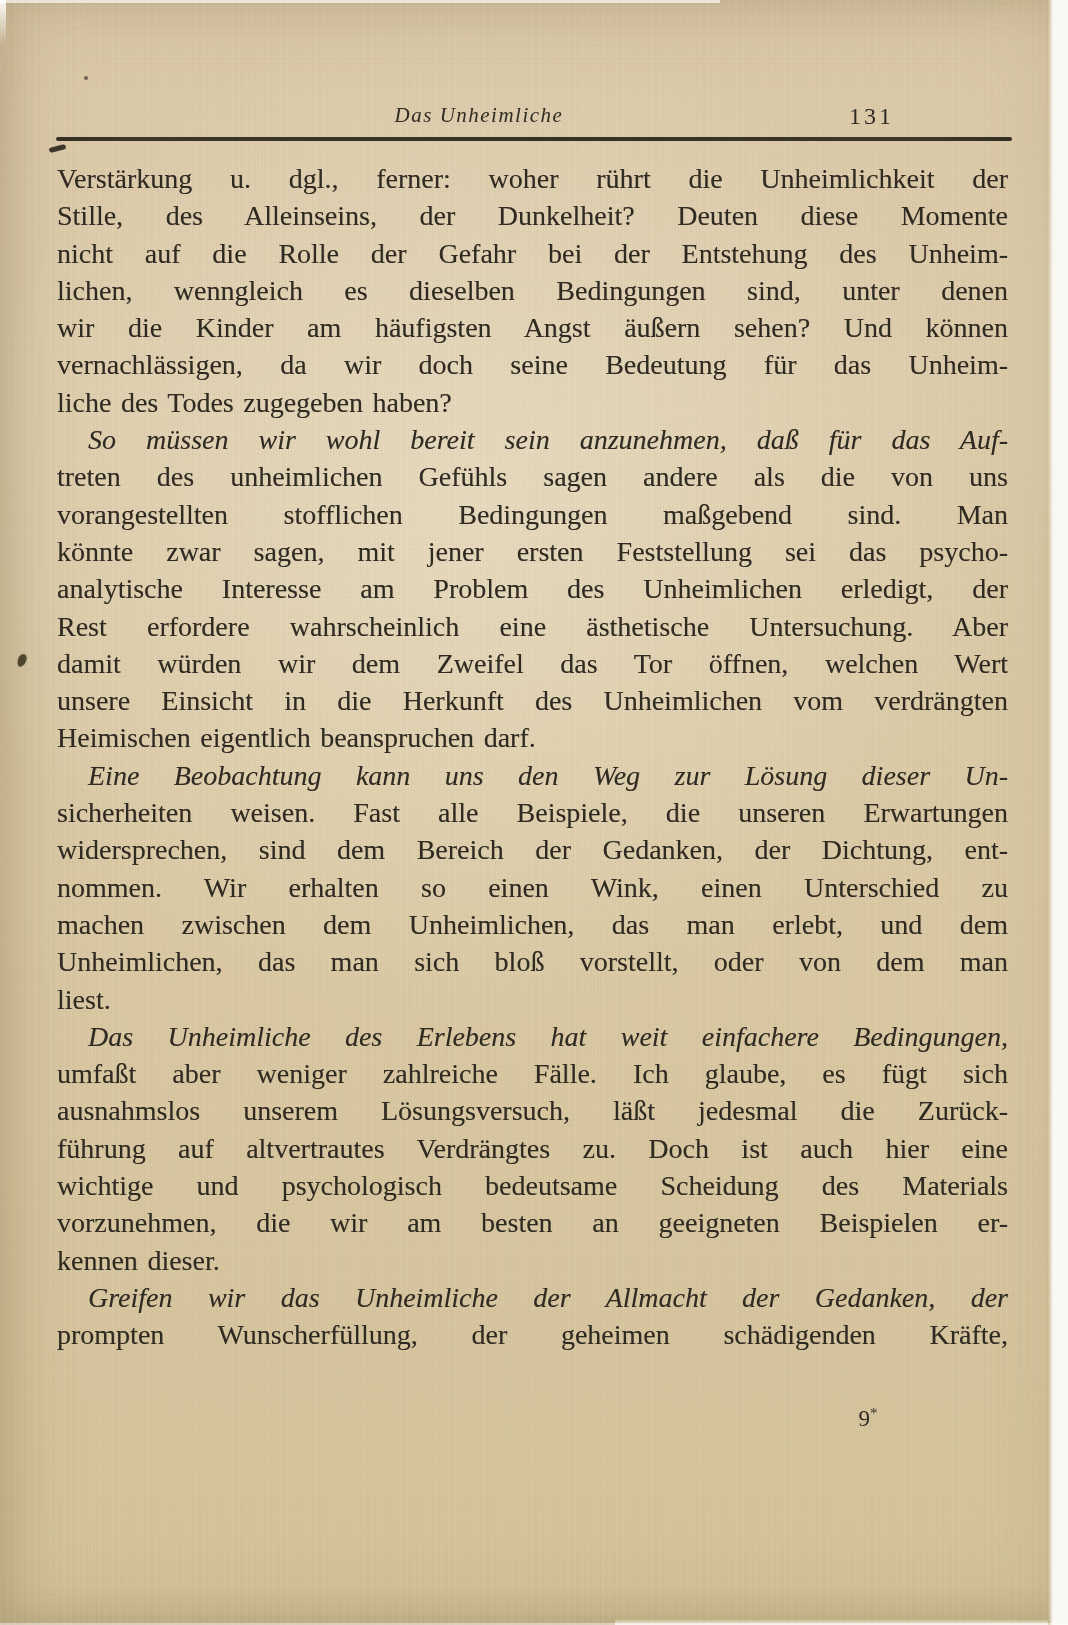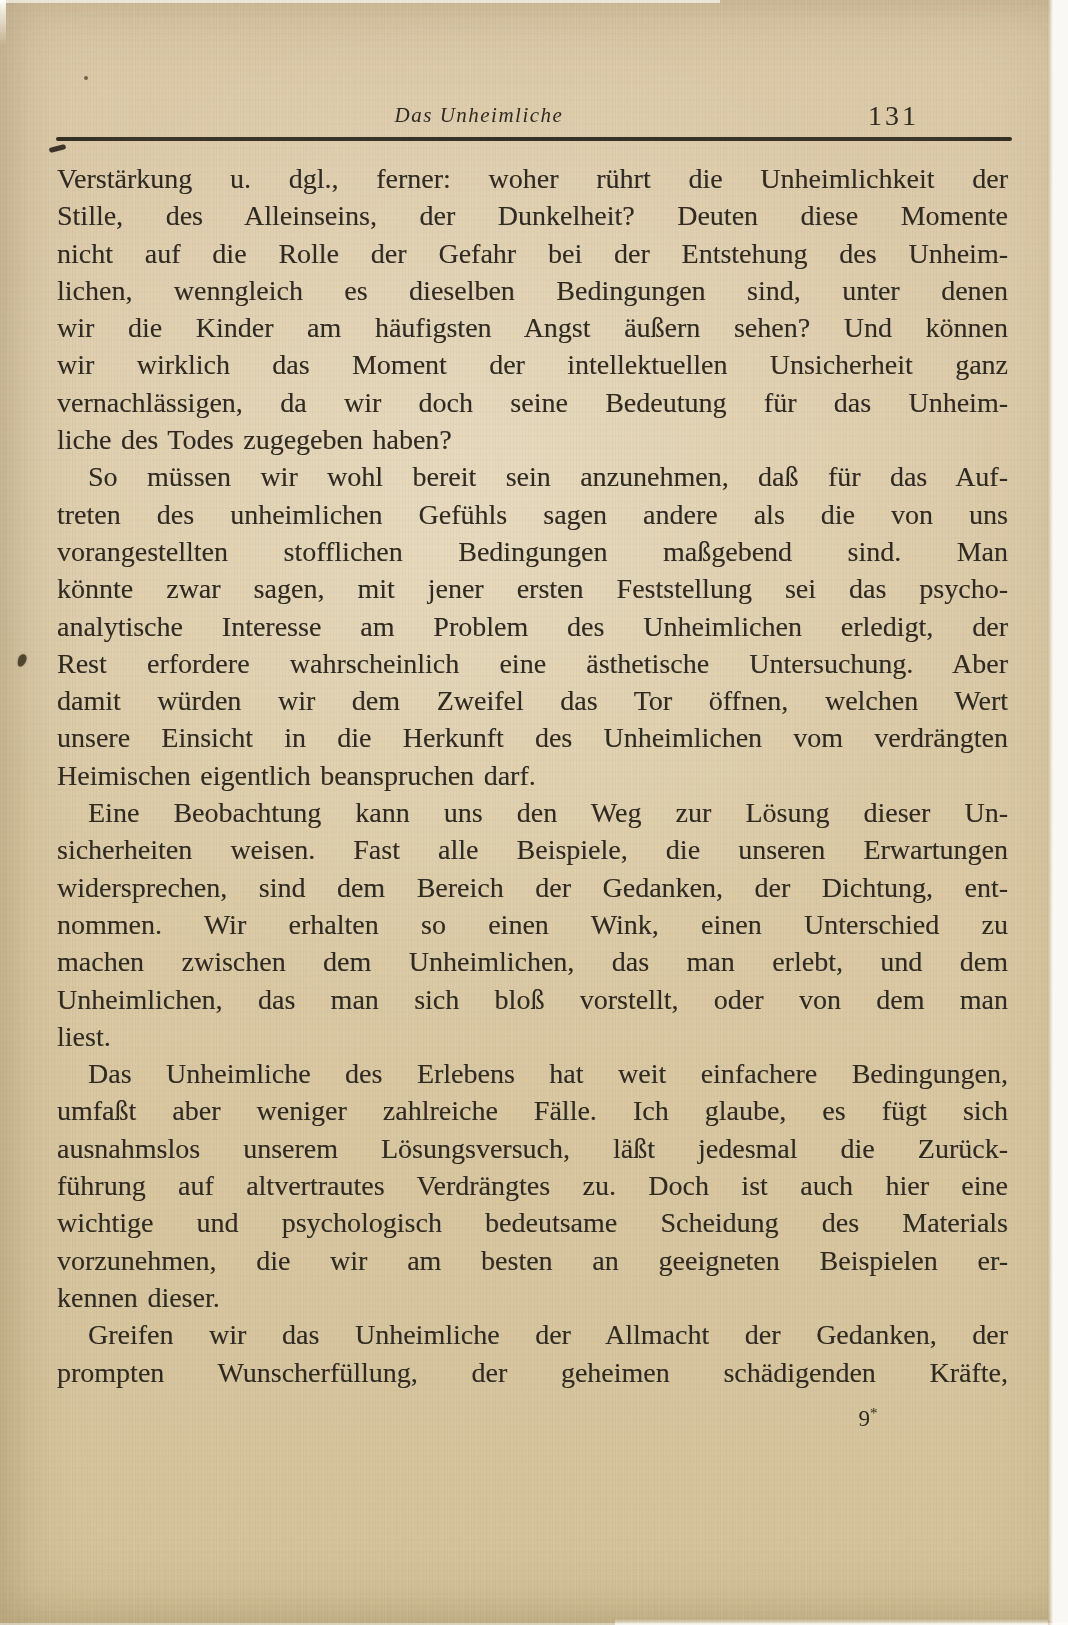--- a/index.html
+++ b/index.html
@@ -37,22 +37,22 @@
   }
   .running-title{
     position:absolute;left:179px;top:98px;width:600px;
     text-align:center;
     font-style:italic;font-size:21px;line-height:34px;
     letter-spacing:1.5px;
     color:var(--ink);
   }
   .page-number{
     position:absolute;left:849px;top:100px;width:70px;
-    text-align:right;
-    font-size:28px;line-height:32px;letter-spacing:3px;
+    text-align:left;
+    font-size:24px;line-height:32px;letter-spacing:3px;
     font-variant-numeric:oldstyle-nums;
     color:var(--ink);
   }
   .header-rule{
     position:absolute;left:56px;top:137px;width:956px;height:4px;
     background:linear-gradient(90deg, #332e24 0%, #3b352a 8%, #363126 50%, #3b352a 92%, #332e24 100%);
     border-radius:2px;
   }
   .header-rule-tick{
     position:absolute;left:49px;top:146px;width:17px;height:5px;
@@ -66,21 +66,21 @@
     color:var(--ink);
     text-shadow:0.3px 0.3px 0 rgba(47,42,34,0.30);
   }
   .line{
     text-align:justify;
     text-align-last:justify;
     white-space:normal;
     height:37.3px;overflow:visible;
   }
   .line.last{text-align-last:left;}
-  .line.indent{text-indent:31px;}
+  .line.indent{text-indent:31px;font-style:italic;}
   .signature{
     position:absolute;left:838px;top:1400px;width:60px;
     text-align:center;font-size:23px;line-height:26px;color:var(--ink);
   }
   .sig-star{
     font-size:15px;vertical-align:8px;letter-spacing:0;
   }
   .margin-blot{
     position:absolute;left:18px;top:654px;width:8px;height:13px;
     background:#4f4630;
@@ -125,21 +125,20 @@
 
   <div class="header-rule"></div>
   <div class="header-rule-tick"></div>
 
   <div class="body-text">
       <div class="line">Verstärkung u. dgl., ferner: woher rührt die Unheimlichkeit der</div>
       <div class="line">Stille, des Alleinseins, der Dunkelheit? Deuten diese Momente</div>
       <div class="line">nicht auf die Rolle der Gefahr bei der Entstehung des Unheim-</div>
       <div class="line">lichen, wenngleich es dieselben Bedingungen sind, unter denen</div>
       <div class="line">wir die Kinder am häufigsten Angst äußern sehen? Und können</div>
-      <div class="line">wir wirklich das Moment der intellektuellen Unsicherheit ganz</div>
       <div class="line">vernachlässigen, da wir doch seine Bedeutung für das Unheim-</div>
       <div class="line last">liche des Todes zugegeben haben?</div>
       <div class="line indent">So müssen wir wohl bereit sein anzunehmen, daß für das Auf-</div>
       <div class="line">treten des unheimlichen Gefühls sagen andere als die von uns</div>
       <div class="line">vorangestellten stofflichen Bedingungen maßgebend sind. Man</div>
       <div class="line">könnte zwar sagen, mit jener ersten Feststellung sei das psycho-</div>
       <div class="line">analytische Interesse am Problem des Unheimlichen erledigt, der</div>
       <div class="line">Rest erfordere wahrscheinlich eine ästhetische Untersuchung. Aber</div>
       <div class="line">damit würden wir dem Zweifel das Tor öffnen, welchen Wert</div>
       <div class="line">unsere Einsicht in die Herkunft des Unheimlichen vom verdrängten</div>

